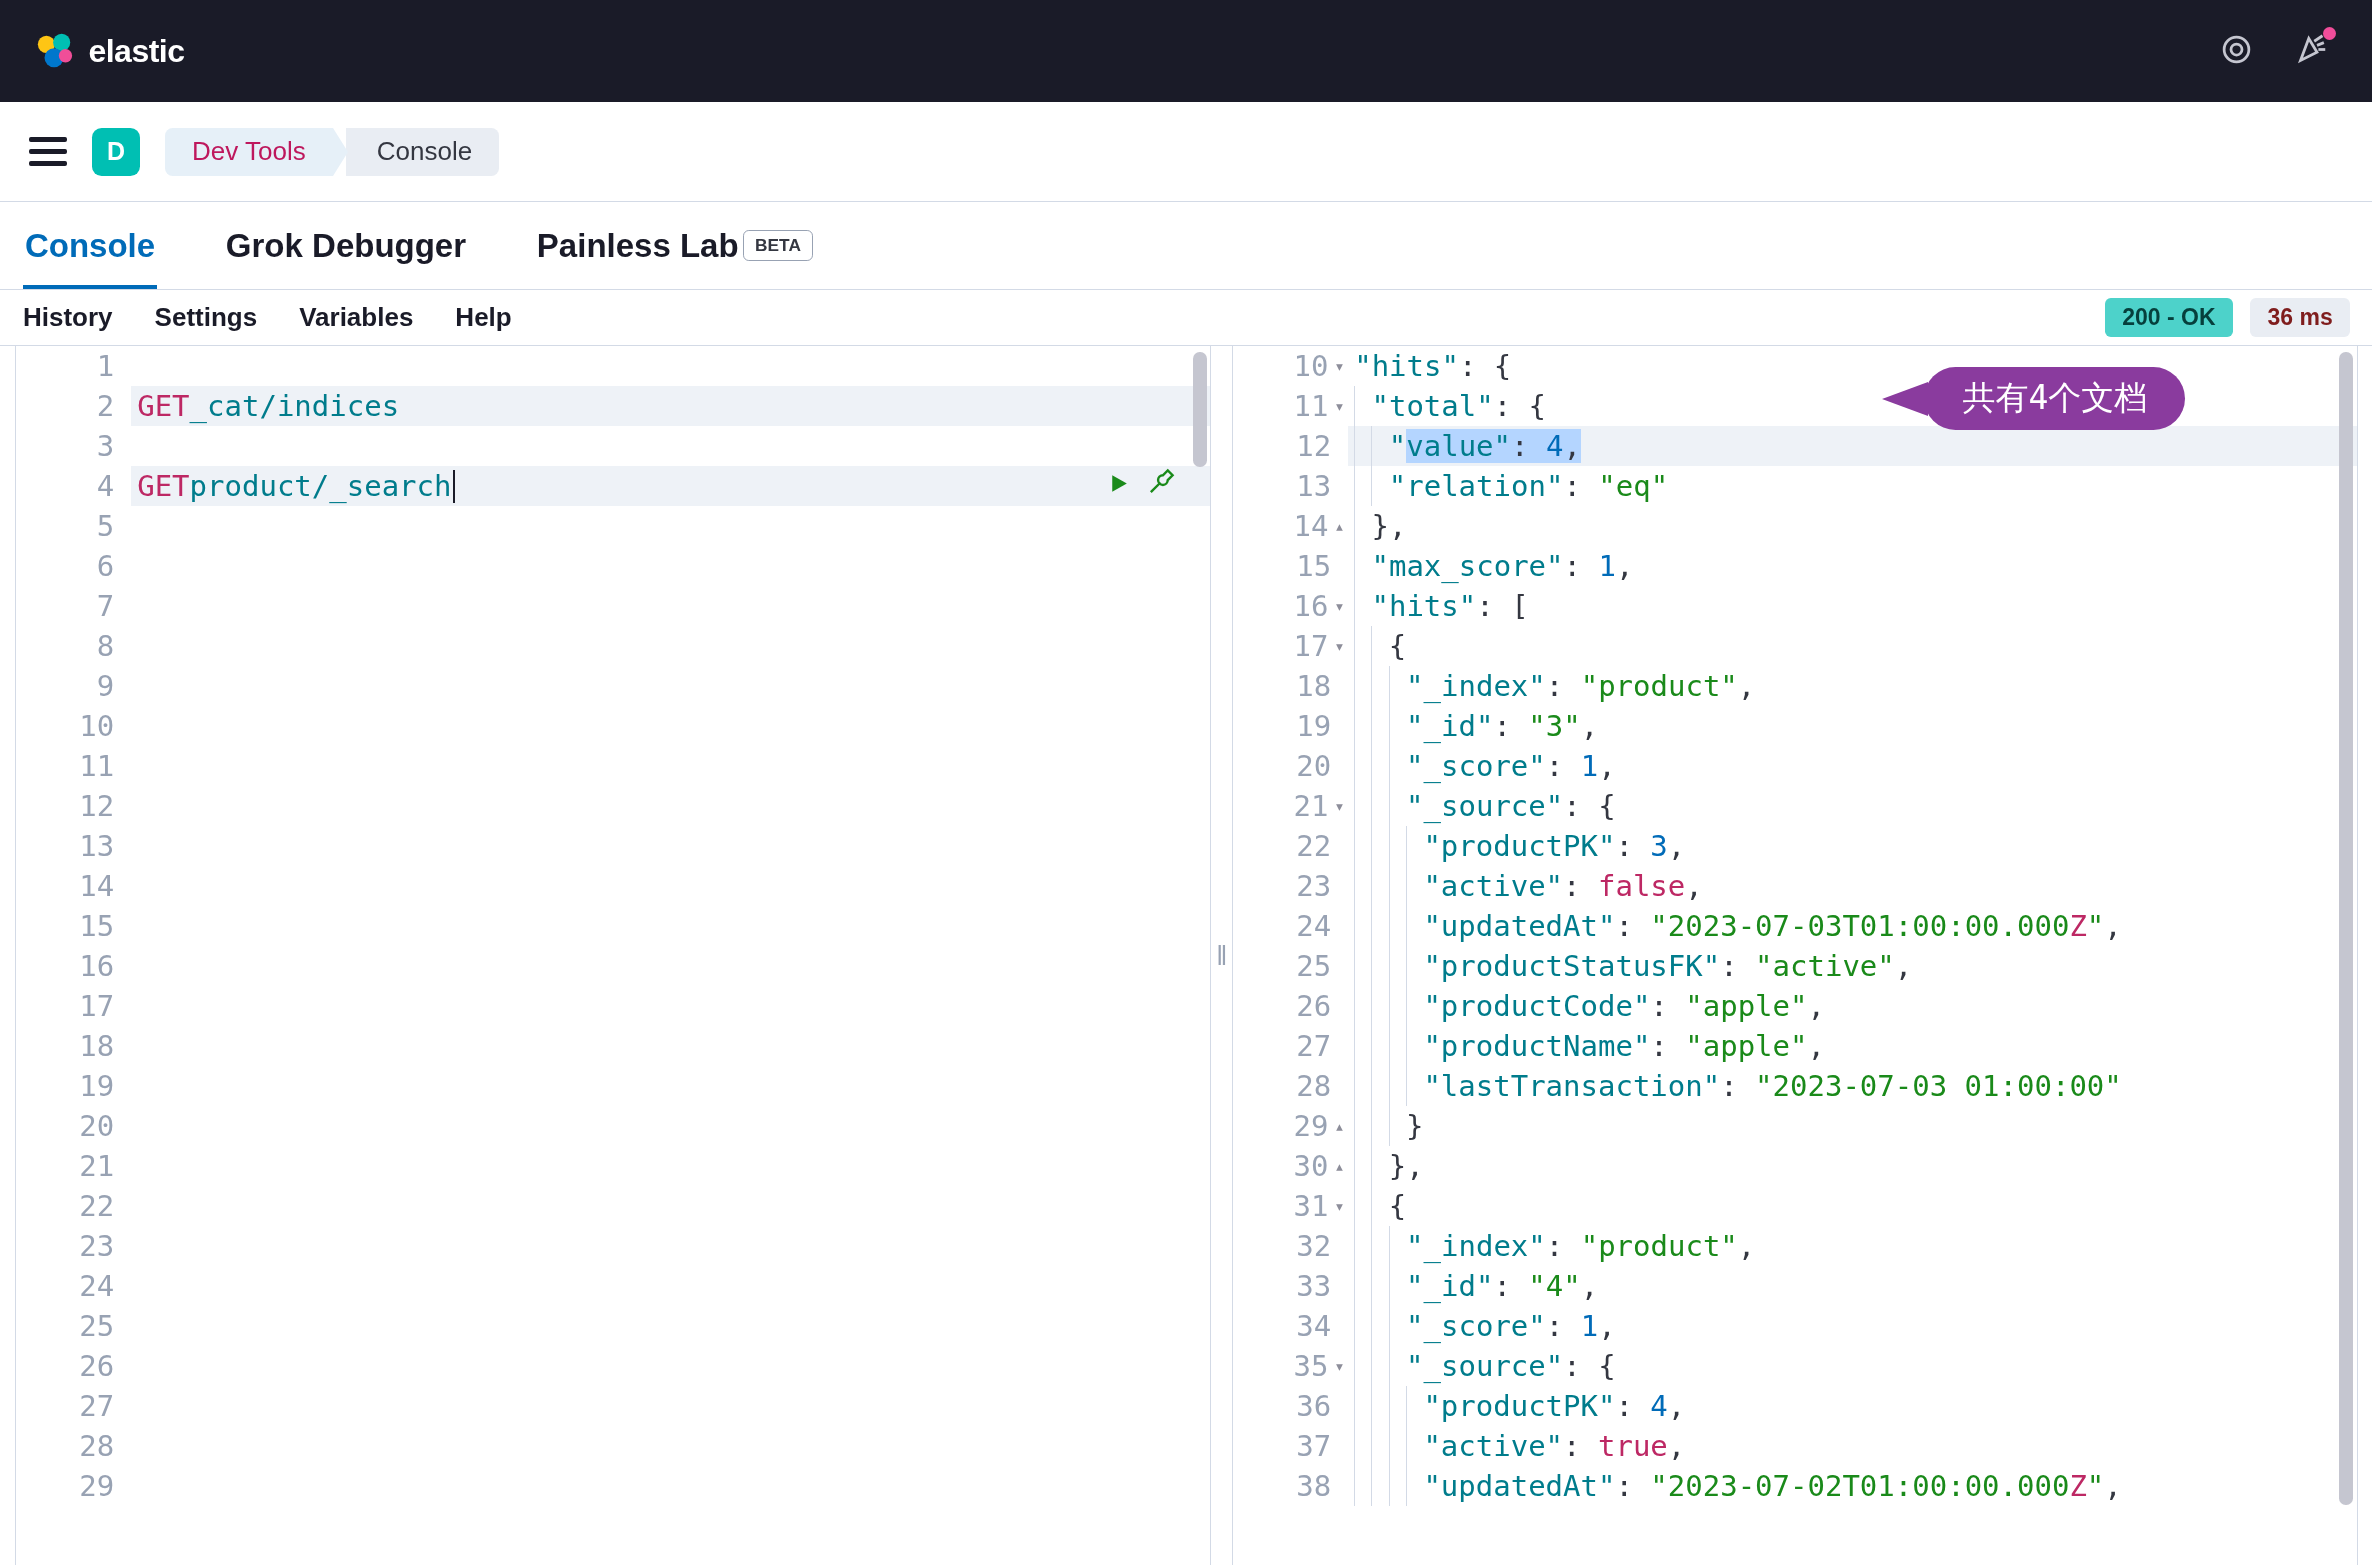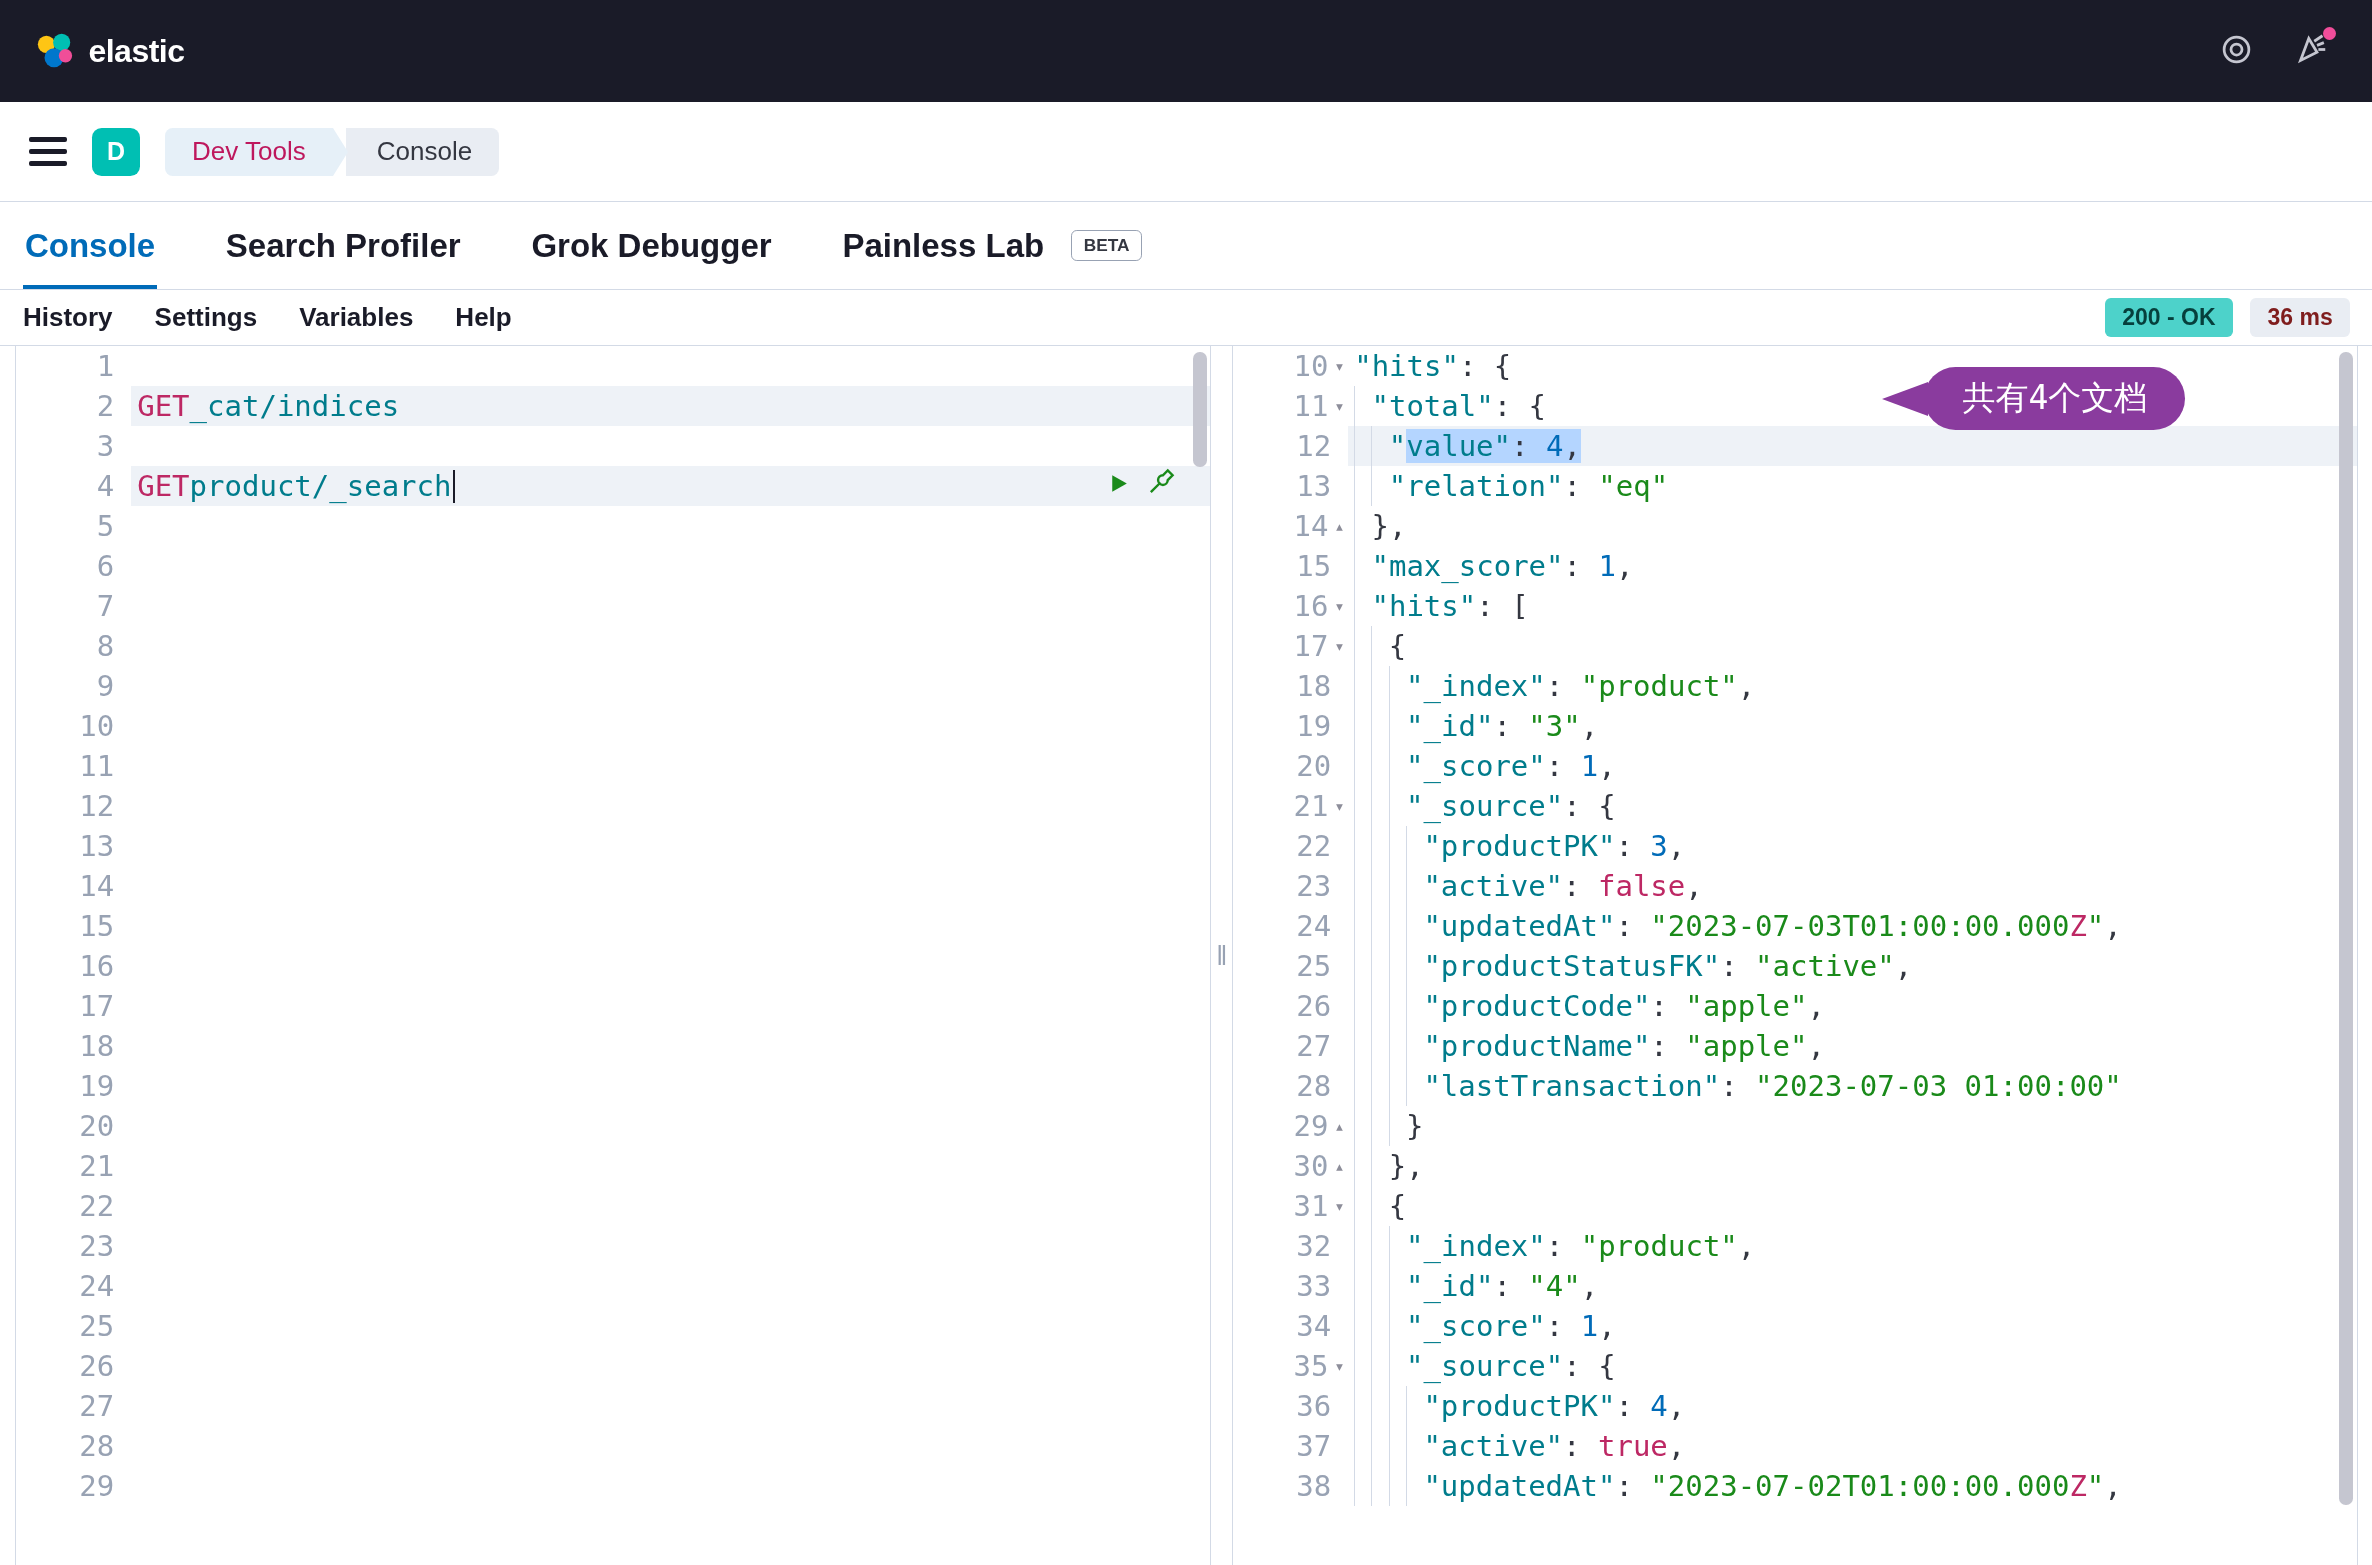--- a/index.html
+++ b/index.html
@@ -22,21 +22,21 @@
 .space-badge{width:48px;height:48px;background:#00bfb3;border-radius:9.6px;display:flex;align-items:center;justify-content:center;color:#fff;font-weight:700;font-size:25px}
 .crumbs{display:flex;align-items:center}
 .crumb{height:48px;display:flex;align-items:center;padding:0 27px;font-size:26px;position:relative}
 .crumb-1{background:#e6f0f8;color:#be185d;border-radius:7.7px 0 0 7.7px;font-weight:500}
 .crumb-arrow-1{width:0;height:0;border-top:24px solid transparent;border-bottom:24px solid transparent;border-left:15.4px solid #e6f0f8;z-index:2}
 .crumb-2{background:#e9edf3;color:#343741;border-radius:0 7.7px 7.7px 0;margin-left:-1.9px;padding-left:31px}
 .tabs-bar{height:88px;border-bottom:1px solid #d3dae6;display:flex;align-items:center;padding:0 23px;gap:67px}
 .tab{font-size:33px;font-weight:700;color:#1a1b28;padding:0 1.9px;height:100%;display:flex;align-items:center;position:relative;cursor:pointer}
 .tab.active{color:#006bb8}
 .tab.active::after{content:"";position:absolute;left:0;right:0;bottom:0;height:3.8px;background:#006bb8}
-.beta{font-size:17.3px;font-weight:700;color:#343741;border:1px solid #98a2b3;border-radius:5.8px;padding:3.8px 11.5px;margin-left:27px}
+.beta{font-size:17.3px;font-weight:700;color:#343741;border:1px solid #98a2b3;border-radius:5.8px;padding:3.8px 11.5px;margin-left:4px}
 .subbar{height:56px;border-bottom:1px solid #d3dae6;display:flex;align-items:center;padding:0 23px;gap:42px}
 .sub-link{font-size:26px;font-weight:700;color:#1a1b28;cursor:pointer}
 .sub-right{margin-left:auto;display:flex;align-items:center;gap:17.3px}
 .badge-status{background:#4dd2ca;color:#063f3c;font-weight:700;font-size:23px;border-radius:5.8px;padding:5.8px 17.3px}
 .badge-time{background:#e9edf3;color:#7f1d1d;font-weight:600;font-size:23px;border-radius:5.8px;padding:5.8px 17.3px}
 .editor-area{display:flex;height:calc(1566px - 102px - 100px - 88px - 56px);padding:0 15.4px}
 .pane{display:flex;border:1px solid #d3dae6;border-top:none;position:relative;overflow:hidden}
 .pane-left{flex:0 0 1196px}
 .pane-right{flex:1}
 .divider{width:21px;display:flex;align-items:center;justify-content:center}
@@ -109,21 +109,20 @@
   <div class="space-badge">D</div>
   <div class="crumbs">
     <div class="crumb crumb-1">Dev Tools</div>
     <div class="crumb-arrow-1"></div>
     <div class="crumb crumb-2">Console</div>
   </div>
 </div>
 
 <div class="tabs-bar">
   <div class="tab active">Console</div>
-  <div class="tab">Search Profiler</div>
   <div class="tab">Grok Debugger</div>
   <div class="tab">
     <span>Painless Lab</span>
     <span class="beta">BETA</span>
   </div>
 </div>
 
 <div class="subbar">
   <span class="sub-link">History</span>
   <span class="sub-link">Settings</span>

